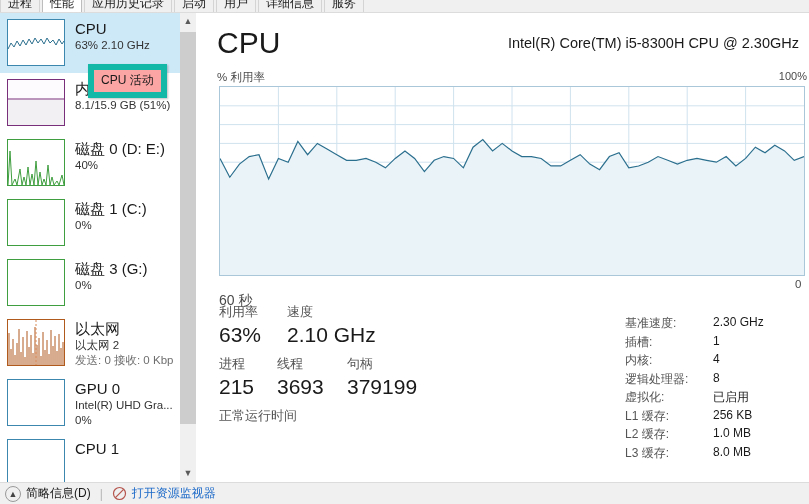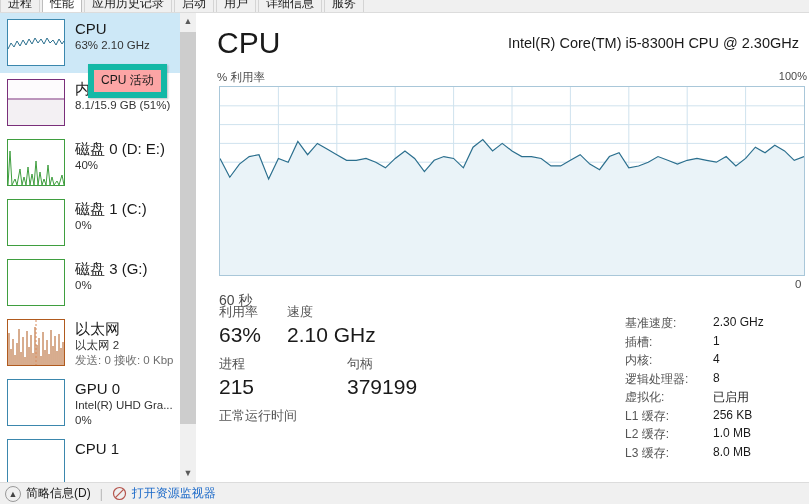--- a/index.html
+++ b/index.html
@@ -310,20 +310,24 @@
         <div class="cell" style="left:68px">
           <div class="clabel">速度</div>
           <div class="cvalue">2.10 GHz</div>
         </div>
       </div>
       <div class="srow">
         <div class="cell" style="left:0">
           <div class="clabel">进程</div>
           <div class="cvalue">215</div>
         </div>
+        <div class="cell" style="left:58px">
+          <div class="clabel">线程</div>
+          <div class="cvalue">3693</div>
+        </div>
         <div class="cell" style="left:128px">
           <div class="clabel">句柄</div>
           <div class="cvalue">379199</div>
         </div>
       </div>
       <div class="srow">
         <div class="cell" style="left:0">
           <div class="clabel">正常运行时间</div>
         </div>
       </div>

